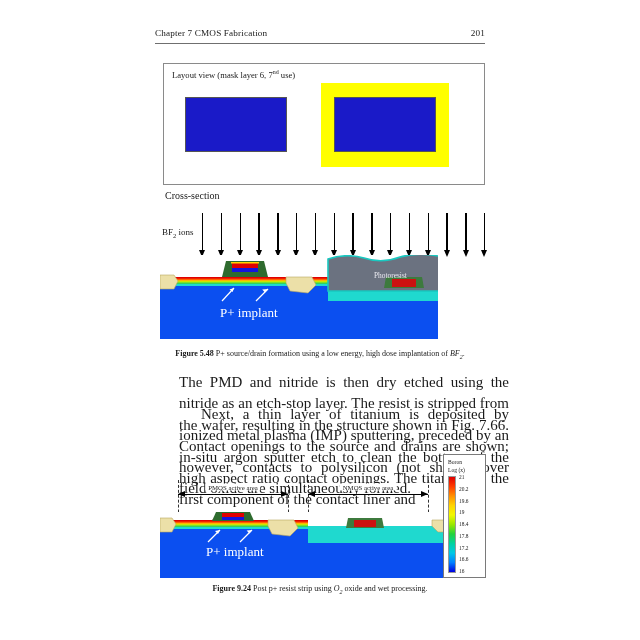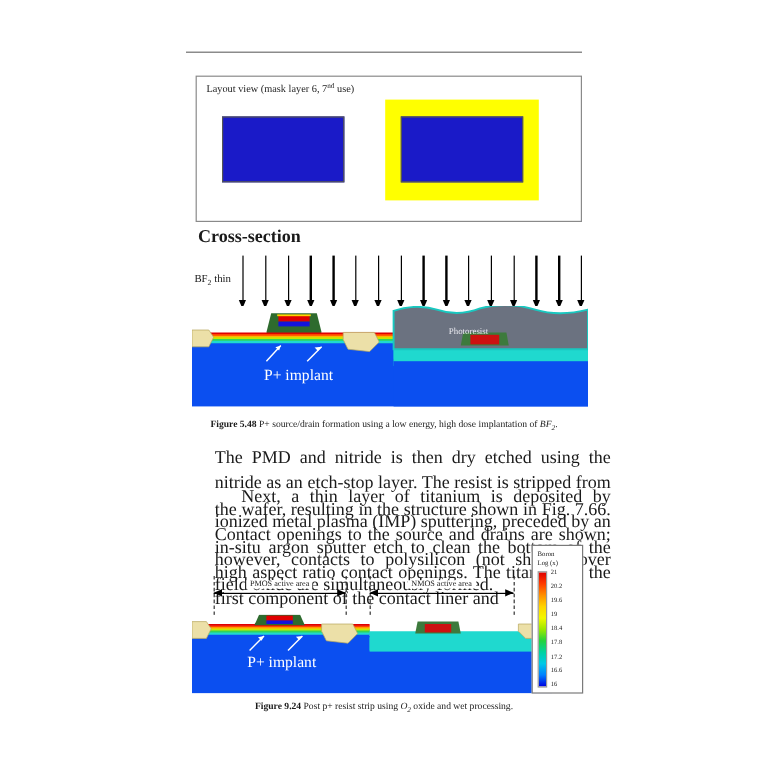--- a/index.html
+++ b/index.html
@@ -89,22 +89,21 @@
     height: 55px;
     background: #1a1ac8;
     border: .8px solid #555;
     box-sizing: border-box;
   }
 
   .cross-section-label {
     position: absolute;
     left: 165px;
     top: 190px;
-    font-size: 15px;
-    font-weight: bold;
+    font-size: 10px;
   }
 
   
   .fig58 {
     position: absolute;
     left: 160px;
     top: 207px;
     width: 330px;
     height: 135px;
   }
@@ -133,21 +132,21 @@
     width: 0; height: 0;
     border-left: 3.4px solid transparent;
     border-right: 3.4px solid transparent;
     border-top: 7px solid #000;
   }
 
   .xsec {
     position: absolute;
     left: 0;
     top: 48px;
-    width: 330px;
+    width: 278px;
     height: 84px;
     overflow: hidden;
     background: #ffffff;
   }
 
   .photoresist {
     position: absolute;
     font-size: 7.4px;
     color: #e9e9ef;
     pointer-events: none;
@@ -288,35 +287,39 @@
     left: 0;
     font-size: 5.4px;
     line-height: 1;
   }
 </style>
 </head>
 <body>
 
 <div class="page">
 
+  <div class="header">
+    <span>Chapter 7 CMOS Fabrication</span>
+    <span>201</span>
+  </div>
   <div class="header-rule"></div>
 
   <div class="layout-box">
     <div class="layout-title">
       <span>Layout view (mask layer 6, 7</span><sup>nd</sup><span> use)</span>
     </div>
     <div class="mask-blue-left"></div>
     <div class="mask-yellow"></div>
     <div class="mask-blue-right"></div>
   </div>
   <div class="cross-section-label">Cross-section</div>
 
   <div class="fig58">
     <div class="ion-label">
-      <span>BF</span><sub>2</sub><span> thin</span>
+      <span>BF</span><sub>2</sub><span> ions</span>
     </div>
     <div class="arrows" id="arrow-container">
         <div class="arrow" style="left: 0px;"></div>
         <div class="arrow" style="left: 18.8px;"></div>
         <div class="arrow" style="left: 37.6px;"></div>
         <div class="arrow" style="left: 56.4px;"></div>
         <div class="arrow" style="left: 75.2px;"></div>
         <div class="arrow" style="left: 94px;"></div>
         <div class="arrow" style="left: 112.8px;"></div>
         <div class="arrow" style="left: 131.6px;"></div>

